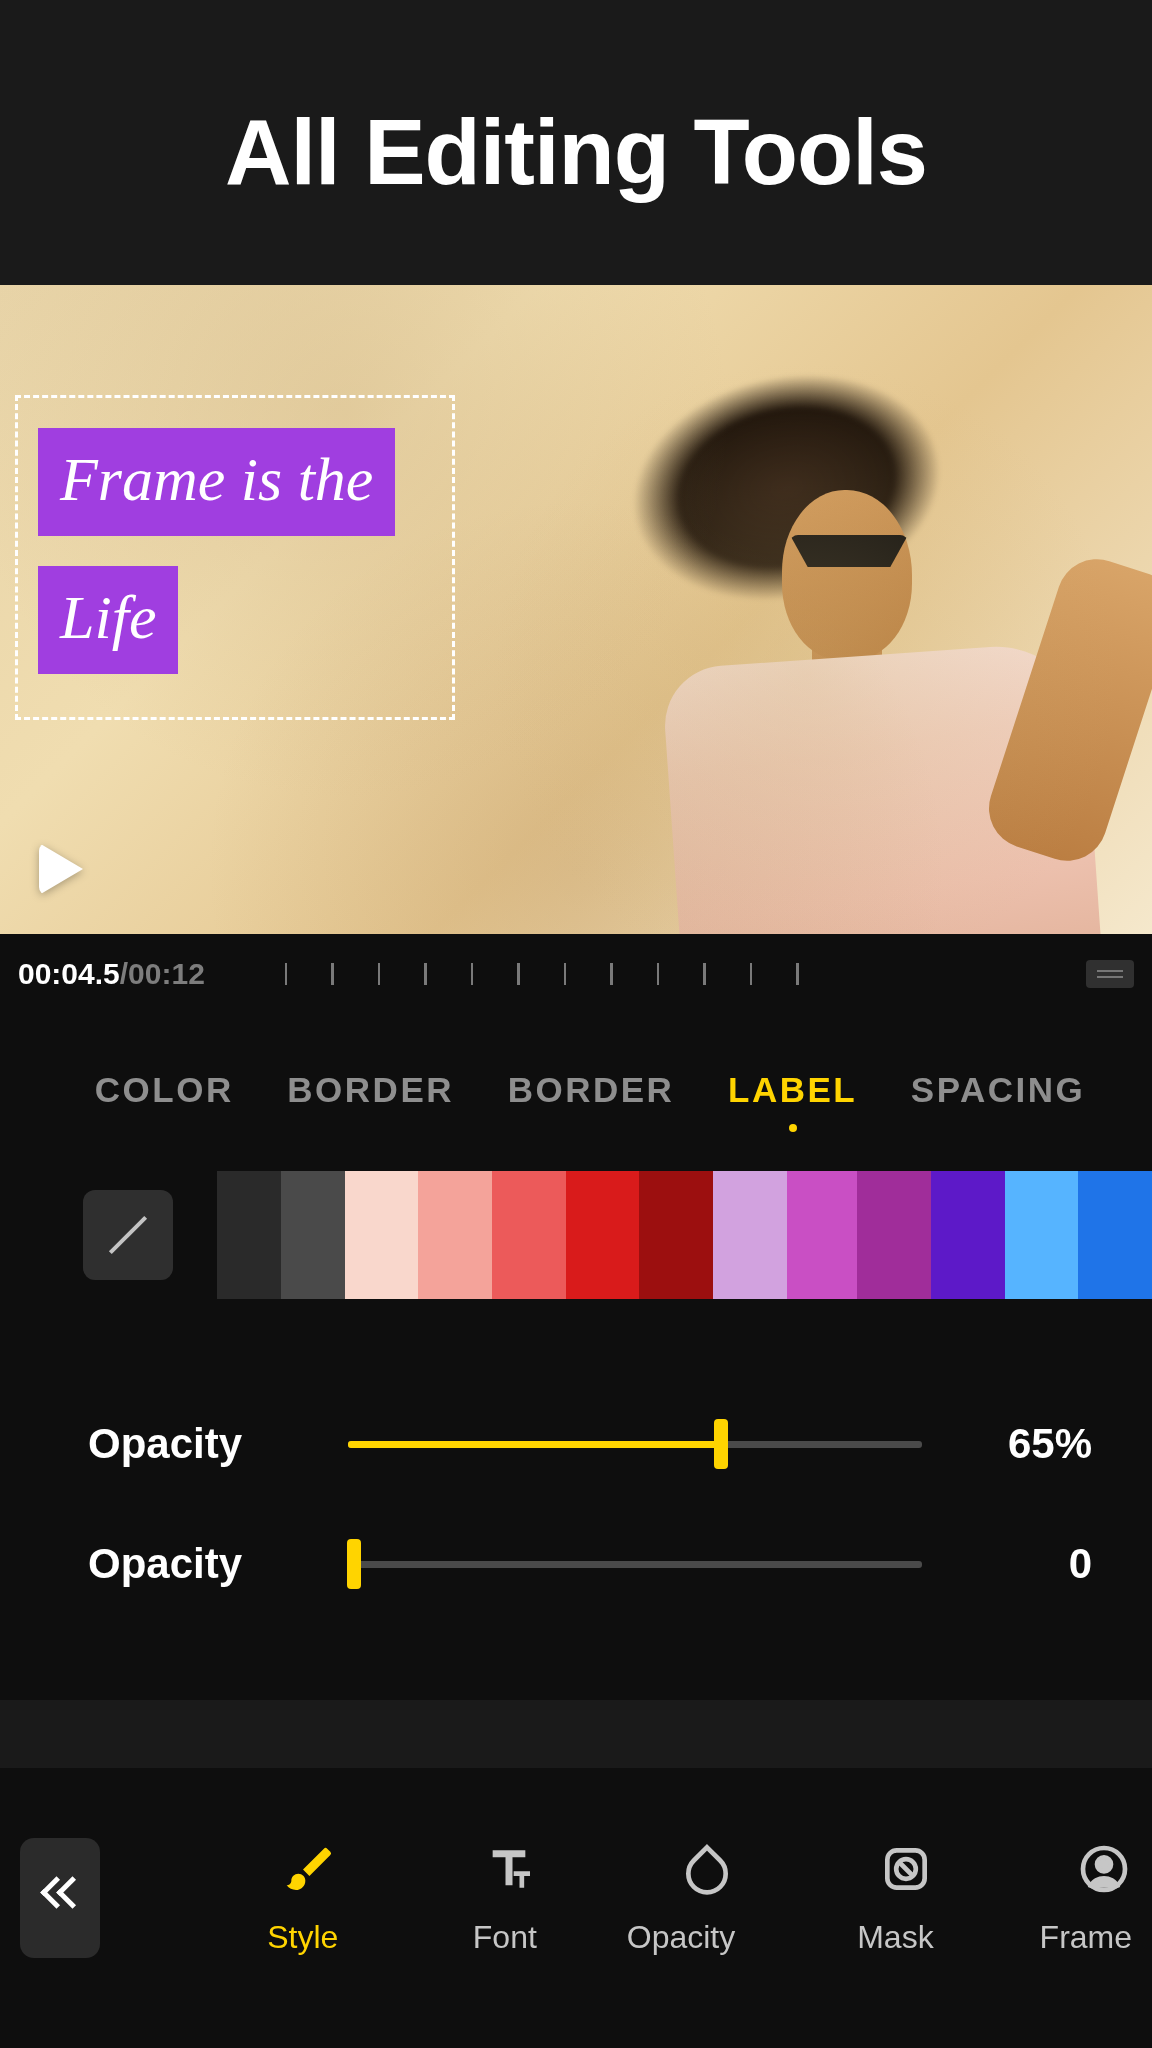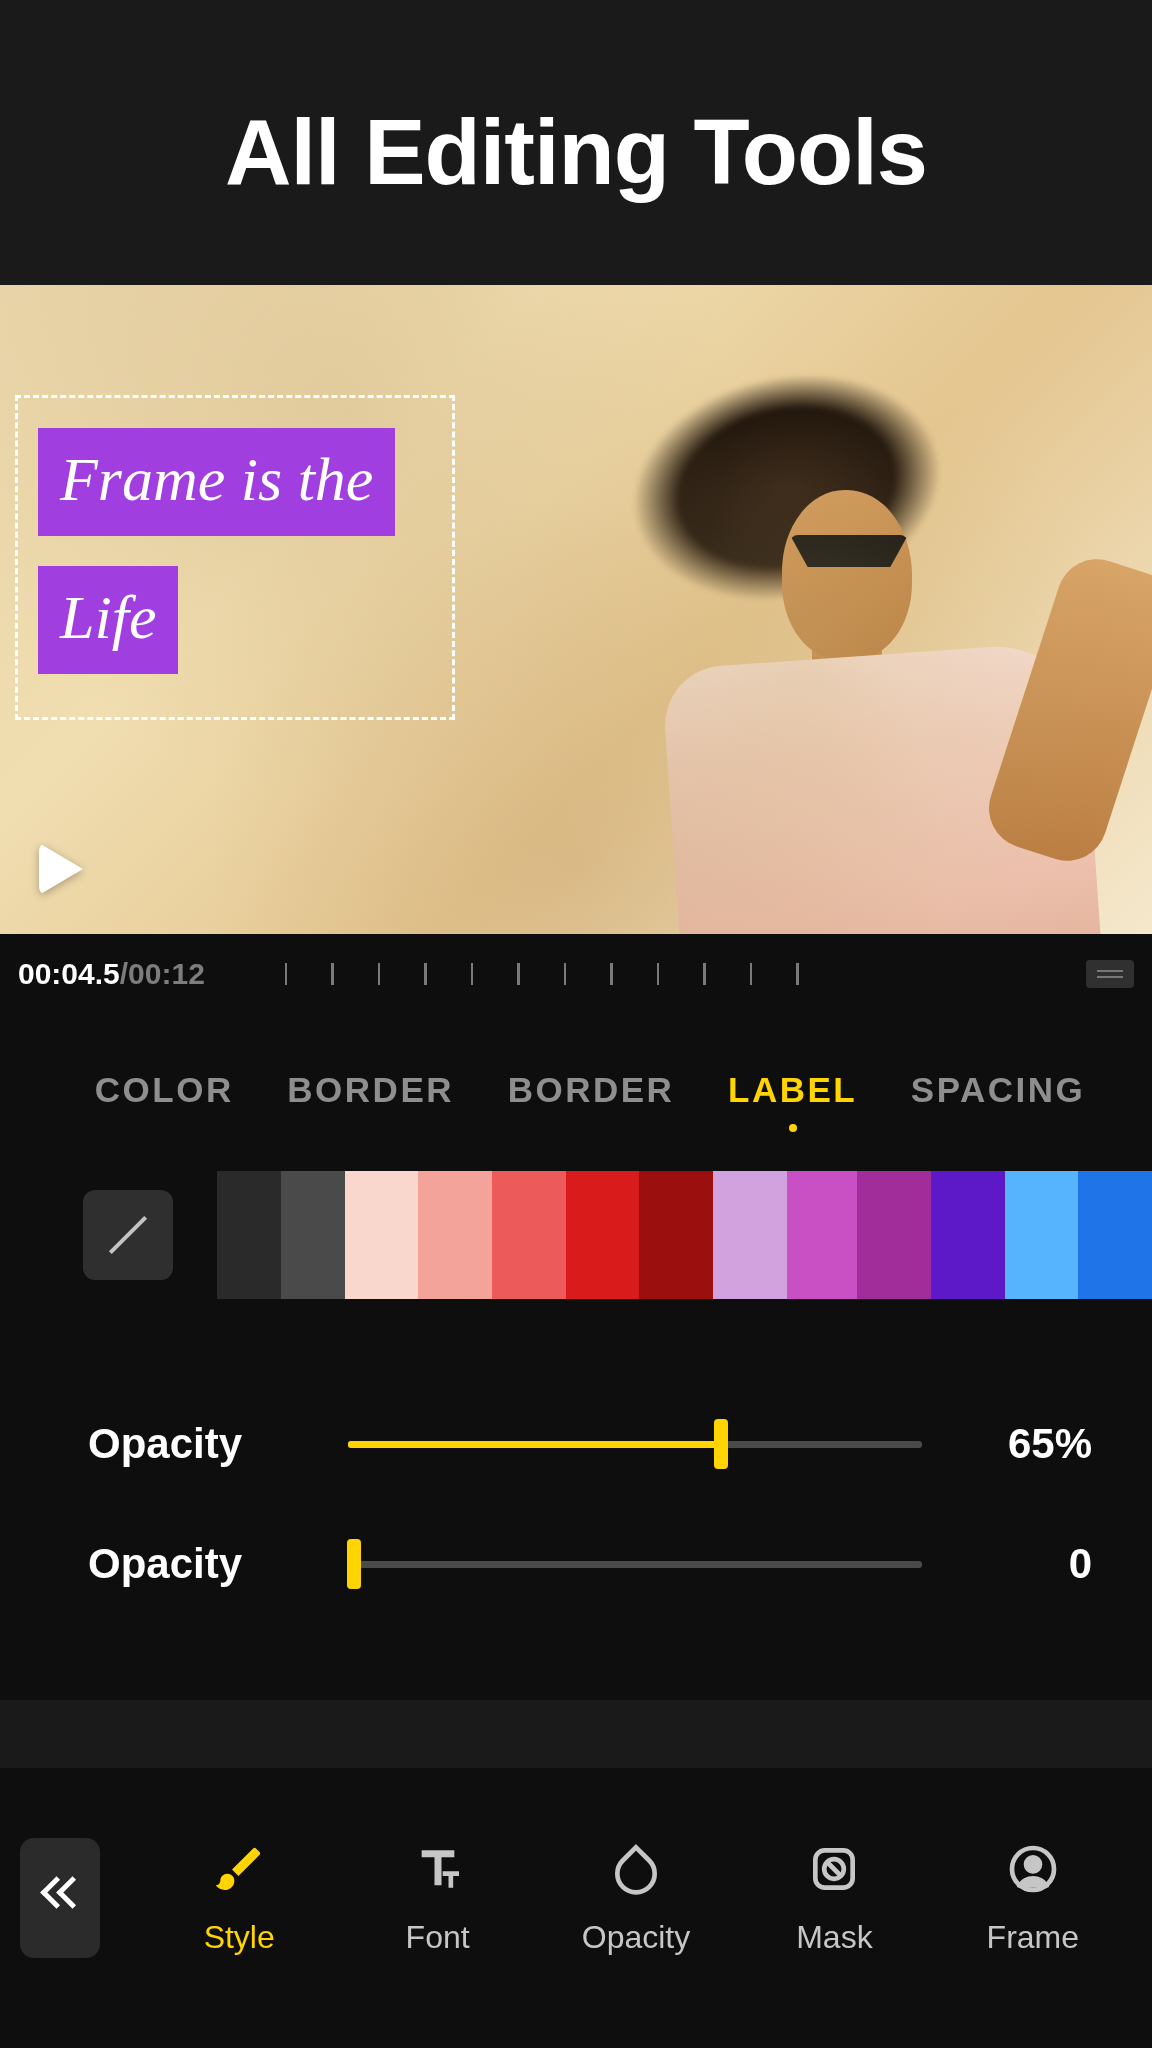--- a/index.html
+++ b/index.html
@@ -232,21 +232,21 @@
 .back-chevrons { position:relative; width:34px; height:34px; }
 .back-chevrons::before, .back-chevrons::after {
   content:""; position:absolute; top:0; width:18px; height:18px;
   border-left:5px solid #fff; border-bottom:5px solid #fff;
   transform: rotate(45deg);
 }
 .back-chevrons::before{ left:2px; }
 .back-chevrons::after{ left:18px; }
 
 .tool-item {
-  flex:1; display:flex; flex-direction:column; align-items:center; gap:22px;
+  flex:1; display:flex; flex-direction:column; align-items:flex-end; gap:22px;
   color:#c6c6c6;
 }
 .tool-item.active { color:#ffd400; }
 .tool-label { font-size: 32px; font-weight:500; }
 .tool-icon { width:56px; height:56px; display:flex; align-items:center; justify-content:center; }
 .tool-icon svg { width:56px; height:56px; }
 
 </style>
 </head>
 <body>

